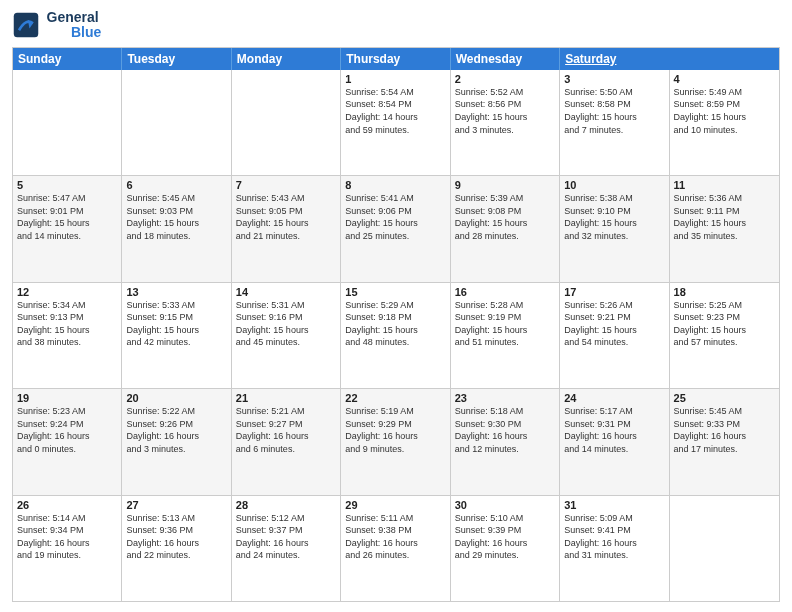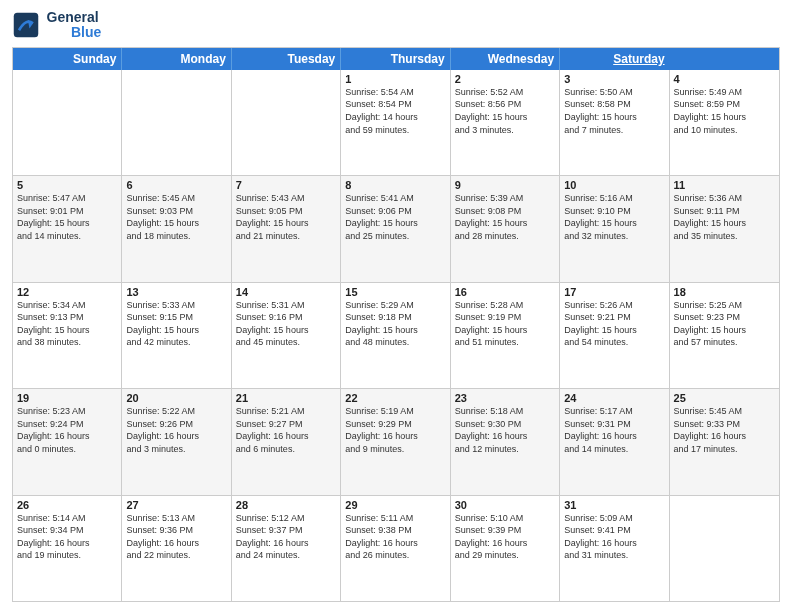--- a/index.html
+++ b/index.html
@@ -61,21 +61,21 @@
     .cal-header {
       display: grid;
       grid-template-columns: repeat(7, 1fr);
       background: #2e7bd6;
     }
     .cal-header-cell {
       color: #fff;
       font-size: 12px;
       font-weight: bold;
       padding: 4px 5px;
-      text-align: right;
+      text-align: left;
       border-right: 1px solid #5a9de0;
     }
     .cal-header-cell:last-child { border-right: none; text-decoration: underline; }
     .cal-body {
       flex: 1;
       display: flex;
       flex-direction: column;
     }
     .cal-row {
       display: grid;
@@ -128,22 +128,22 @@
     </div>
     <div class="title-area">
       <div class="main-title"></div>
       <div class="subtitle"></div>
     </div>
   </div>
 
   <div class="calendar">
     <div class="cal-header">
     <div class="cal-header-cell">Sunday</div>
+        <div class="cal-header-cell">Tuesday</div>
         <div class="cal-header-cell">Monday</div>
-        <div class="cal-header-cell">Tuesday</div>
         <div class="cal-header-cell">Thursday</div>
         <div class="cal-header-cell">Wednesday</div>
         <div class="cal-header-cell">Saturday</div>
       </div>
     <div class="cal-body">
     <div class="cal-row">
           <div class="cal-cell empty"></div>
           <div class="cal-cell empty"></div>
           <div class="cal-cell empty"></div>
           <div class="cal-cell">
@@ -206,21 +206,21 @@
           </div>
           <div class="cal-cell alt-row">
             <span class="day-num">9</span>
             <div class="cell-text">Sunrise: 5:39 AM</div>
             <div class="cell-text">Sunset: 9:08 PM</div>
             <div class="cell-text">Daylight: 15 hours</div>
             <div class="cell-text">and 28 minutes.</div>
           </div>
           <div class="cal-cell alt-row">
             <span class="day-num">10</span>
-            <div class="cell-text">Sunrise: 5:16 AM</div>
+            <div class="cell-text">Sunrise: 5:38 AM</div>
             <div class="cell-text">Sunset: 9:10 PM</div>
             <div class="cell-text">Daylight: 15 hours</div>
             <div class="cell-text">and 32 minutes.</div>
           </div>
           <div class="cal-cell alt-row">
             <span class="day-num">11</span>
             <div class="cell-text">Sunrise: 5:36 AM</div>
             <div class="cell-text">Sunset: 9:11 PM</div>
             <div class="cell-text">Daylight: 15 hours</div>
             <div class="cell-text">and 35 minutes.</div>

